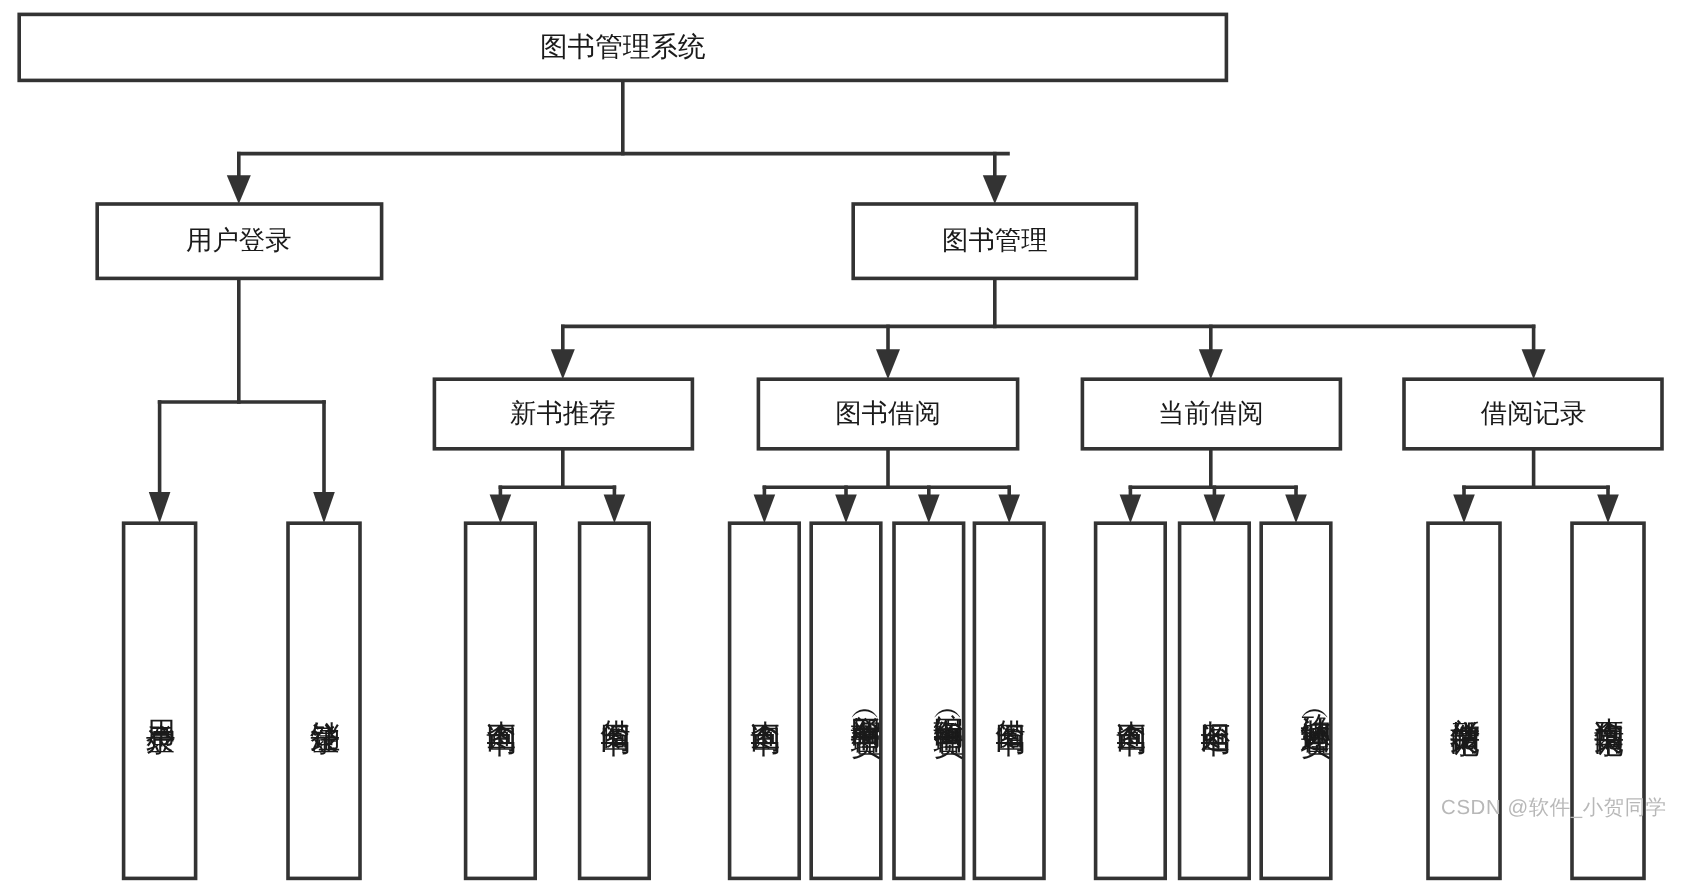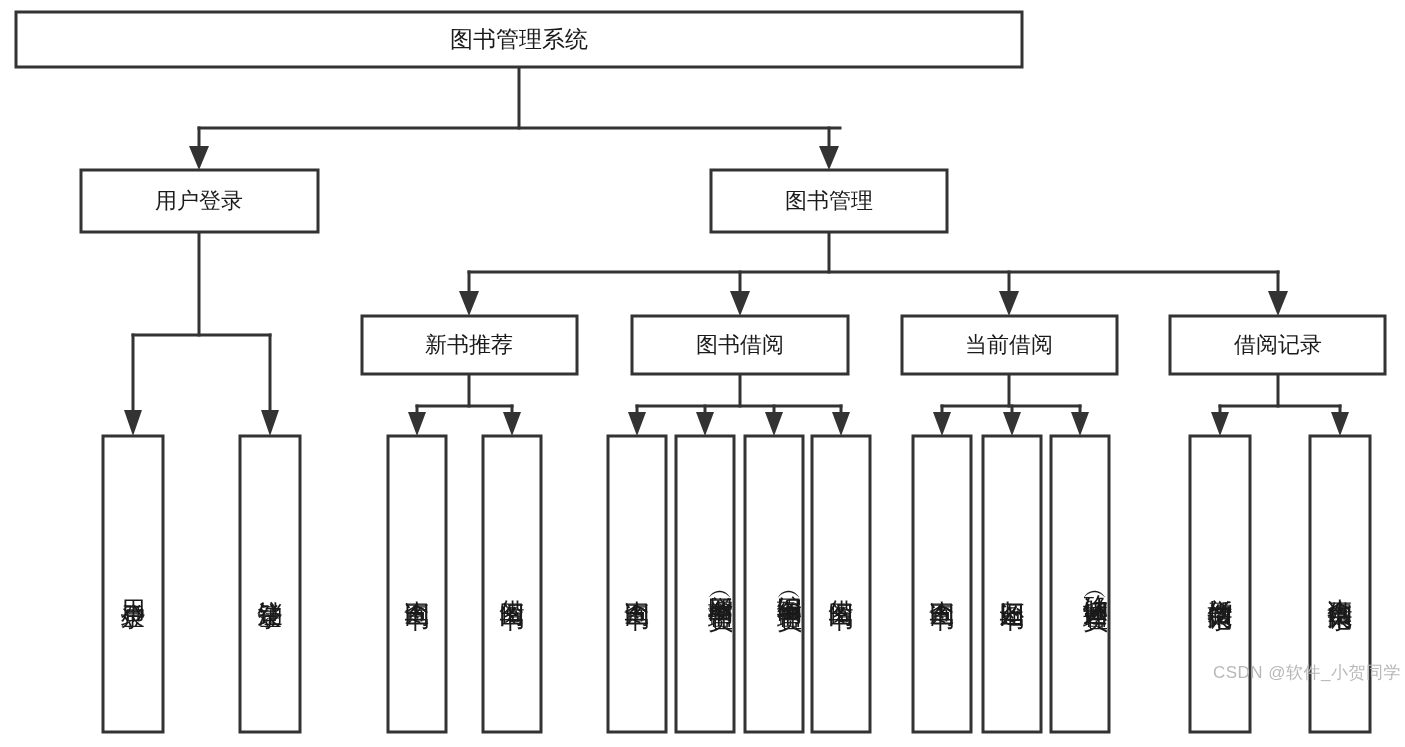--- a/index.html
+++ b/index.html
@@ -66,21 +66,21 @@
     color: #1a1a1a;
     display: flex;
     align-items: center;
     justify-content: center;
     text-align: center;
     white-space: nowrap;
     pointer-events: none;
   }
   .watermark {
     position: absolute;
-    right: 4px;
+    right: 16px;
     bottom: 6px;
     font-family: "Liberation Sans", "DejaVu Sans", sans-serif;
     font-size: 17px;
     color: #b8b8b8;
     letter-spacing: 0.5px;
     white-space: nowrap;
   }
 </style>
 </head>
 <body>

